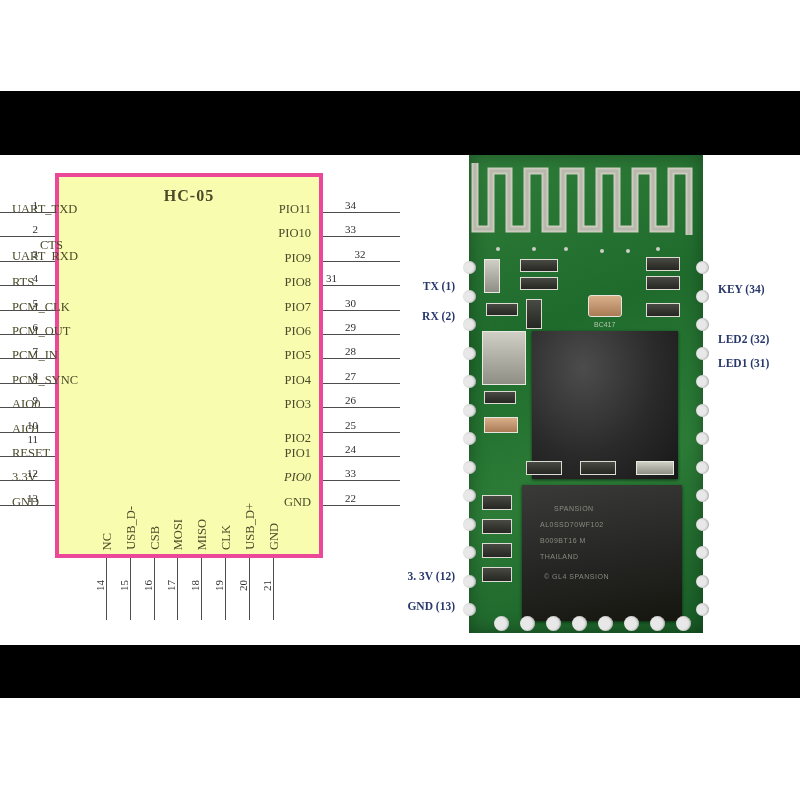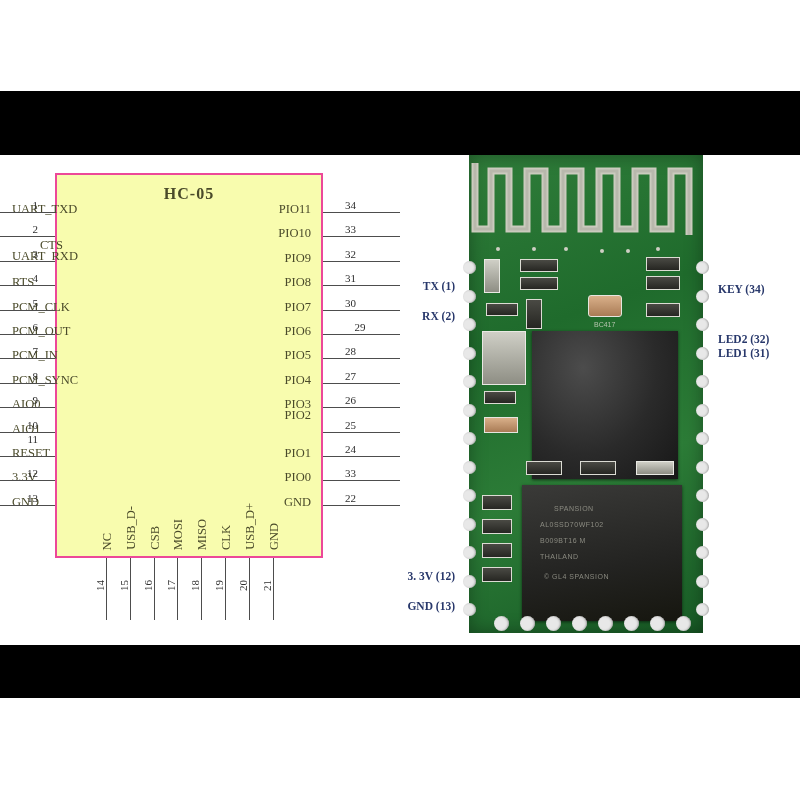--- a/index.html
+++ b/index.html
@@ -34,21 +34,21 @@
     width: 400px;
     height: 490px;
   }
   #chip-box {
     position: absolute;
     left: 55px;
     top: 18px;
     width: 268px;
     height: 385px;
     background: #f8fcae;
-    border: 2px solid #ec4899;
+    border: 4px solid #ec4899;
     box-sizing: border-box;
   }
   #chip-title {
     position: absolute;
     top: 10px;
     left: 0;
     width: 100%;
     text-align: center;
     font-size: 16px;
     letter-spacing: 1px;
@@ -251,23 +251,23 @@
     <div id="right-pin-names">
         <div class="pin-name-right" style="top: 47px; right: 89px;">PIO11</div>
         <div class="pin-name-right" style="top: 71.4px; right: 89px;">PIO10</div>
         <div class="pin-name-right" style="top: 95.8px; right: 89px;">PIO9</div>
         <div class="pin-name-right" style="top: 120.2px; right: 89px;">PIO8</div>
         <div class="pin-name-right" style="top: 144.6px; right: 89px;">PIO7</div>
         <div class="pin-name-right" style="top: 169px; right: 89px;">PIO6</div>
         <div class="pin-name-right" style="top: 193.4px; right: 89px;">PIO5</div>
         <div class="pin-name-right" style="top: 217.8px; right: 89px; text-align: center;">PIO4</div>
         <div class="pin-name-right" style="top: 242.2px; right: 89px;">PIO3</div>
-        <div class="pin-name-right" style="top: 253px; right: 89px;">PIO2</div>
+        <div class="pin-name-right" style="top: 276px; right: 89px;">PIO2</div>
         <div class="pin-name-right" style="top: 291px; right: 89px;">PIO1</div>
-        <div class="pin-name-right" style="top: 315.4px; right: 89px;">PIO0</div>
+        <div class="pin-name-right" style="top: 315.4px; right: 89px; font-style: italic;">PIO0</div>
         <div class="pin-name-right" style="top: 339.8px; right: 89px;">GND</div>
       </div>
     <div id="bottom-pin-names">
         <div class="pin-name-bottom" style="left: 100px; bottom: 95px;">NC</div>
         <div class="pin-name-bottom" style="left: 123.8px; bottom: 95px;">USB_D-</div>
         <div class="pin-name-bottom" style="left: 147.6px; bottom: 95px;">CSB</div>
         <div class="pin-name-bottom" style="left: 171.4px; bottom: 95px;">MOSI</div>
         <div class="pin-name-bottom" style="left: 195.2px; bottom: 95px;">MISO</div>
         <div class="pin-name-bottom" style="left: 219px; bottom: 95px;">CLK</div>
         <div class="pin-name-bottom" style="left: 242.8px; bottom: 95px;">USB_D+</div>
@@ -318,24 +318,24 @@
         <div class="pinnum pinnum-left" style="left: 8px; width: 30px; top: 166px;">6</div>
         <div class="pinnum pinnum-left" style="left: 8px; width: 30px; top: 190.4px;">7</div>
         <div class="pinnum pinnum-left" style="left: 8px; width: 30px; top: 214.8px;">8</div>
         <div class="pinnum pinnum-left" style="left: 8px; width: 30px; top: 239.2px;">9</div>
         <div class="pinnum pinnum-left" style="left: 8px; width: 30px; top: 263.6px;">10</div>
         <div class="pinnum pinnum-left" style="left: 8px; width: 30px; top: 278px; text-align: right;">11</div>
         <div class="pinnum pinnum-left" style="left: 8px; width: 30px; top: 312.4px;">12</div>
         <div class="pinnum pinnum-left" style="left: 8px; width: 30px; top: 336.8px;">13</div>
         <div class="pinnum pinnum-right" style="left: 345px; width: 30px; top: 44px;">34</div>
         <div class="pinnum pinnum-right" style="left: 345px; width: 30px; top: 68.4px;">33</div>
-        <div class="pinnum pinnum-right" style="left: 345px; width: 30px; top: 92.8px;">32</div>
-        <div class="pinnum pinnum-right" style="left: 345px; width: 30px; top: 117.2px;">31</div>
+        <div class="pinnum pinnum-right" style="left: 345px; width: 30px; top: 92.8px; text-align: center;">32</div>
+        <div class="pinnum pinnum-right" style="left: 326px; width: 30px; top: 117.2px;">31</div>
         <div class="pinnum pinnum-right" style="left: 345px; width: 30px; top: 141.6px;">30</div>
-        <div class="pinnum pinnum-right" style="left: 345px; width: 30px; top: 166px; text-align: center;">29</div>
+        <div class="pinnum pinnum-right" style="left: 345px; width: 30px; top: 166px;">29</div>
         <div class="pinnum pinnum-right" style="left: 345px; width: 30px; top: 190.4px;">28</div>
         <div class="pinnum pinnum-right" style="left: 345px; width: 30px; top: 214.8px;">27</div>
         <div class="pinnum pinnum-right" style="left: 345px; width: 30px; top: 239.2px;">26</div>
         <div class="pinnum pinnum-right" style="left: 345px; width: 30px; top: 263.6px;">25</div>
         <div class="pinnum pinnum-right" style="left: 345px; width: 30px; top: 288px;">24</div>
         <div class="pinnum pinnum-right" style="left: 345px; width: 30px; top: 312.4px;">33</div>
         <div class="pinnum pinnum-right" style="left: 345px; width: 30px; top: 336.8px;">22</div>
         <div class="pinnum pinnum-bottom" style="left: 94px; top: 425px;">14</div>
         <div class="pinnum pinnum-bottom" style="left: 117.8px; top: 425px;">15</div>
         <div class="pinnum pinnum-bottom" style="left: 141.6px; top: 425px;">16</div>
@@ -448,17 +448,17 @@
         </div>
     </div>
 
     <div id="callouts">
         <div class="callout callout-left" style="left: 0px; width: 55px; top: 125px;">TX (1)</div>
         <div class="callout callout-left" style="left: 0px; width: 55px; top: 155px;">RX (2)</div>
         <div class="callout callout-left" style="left: -15px; width: 70px; top: 415px;">3. 3V (12)</div>
         <div class="callout callout-left" style="left: -15px; width: 70px; top: 445px;">GND (13)</div>
         <div class="callout callout-right" style="left: 318px; top: 128px;">KEY (34)</div>
         <div class="callout callout-right" style="left: 318px; top: 178px;">LED2 (32)</div>
-        <div class="callout callout-right" style="left: 318px; top: 192px;">LED1 (31)</div>
+        <div class="callout callout-right" style="left: 318px; top: 202px;">LED1 (31)</div>
       </div>
 
   </div>
 </div>
 
 </body></html>

